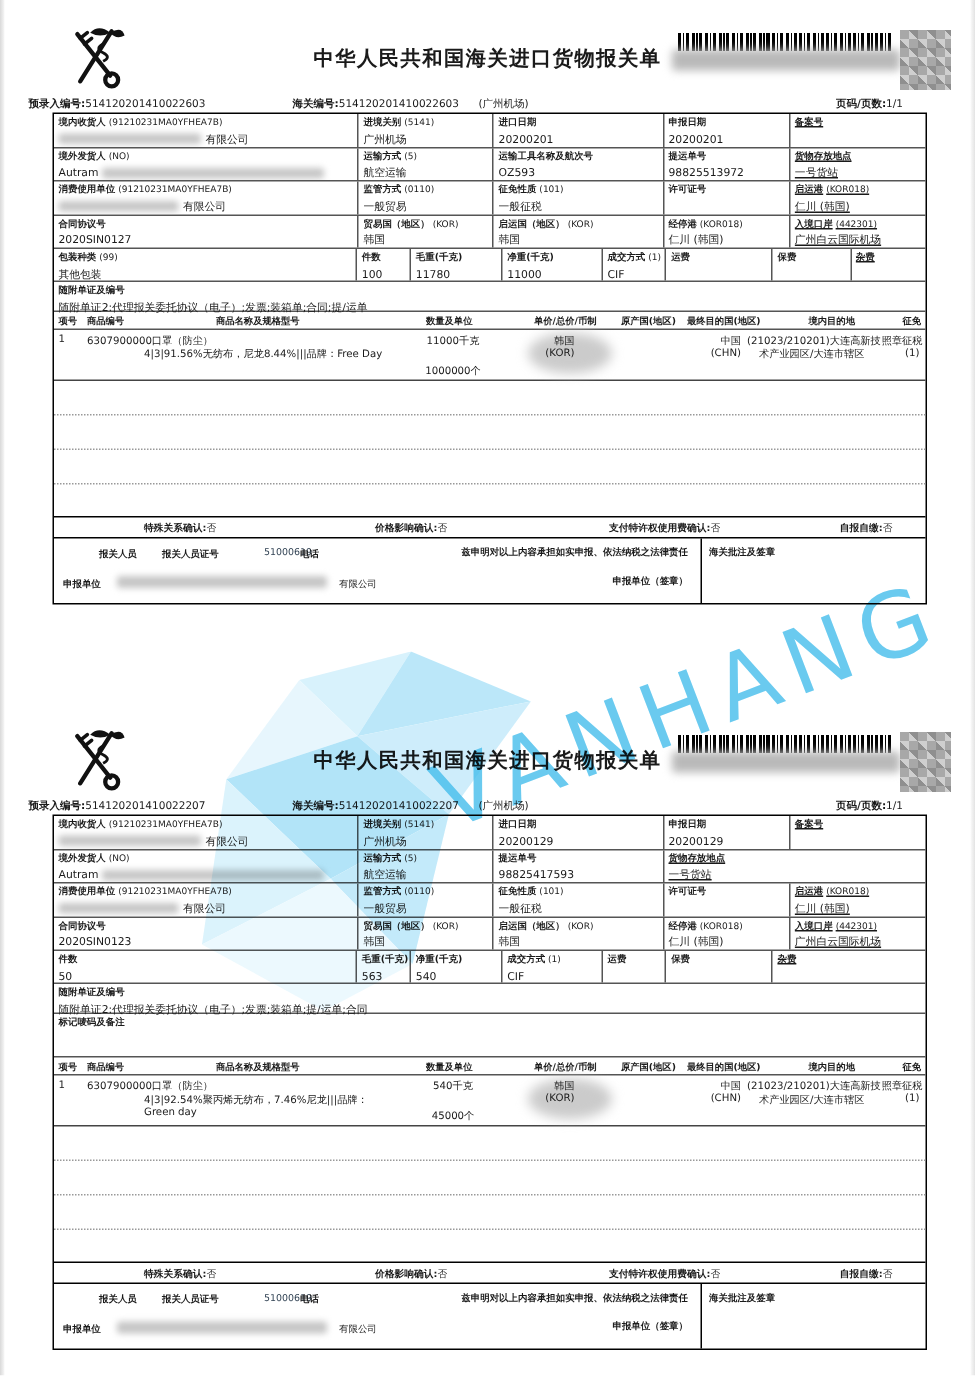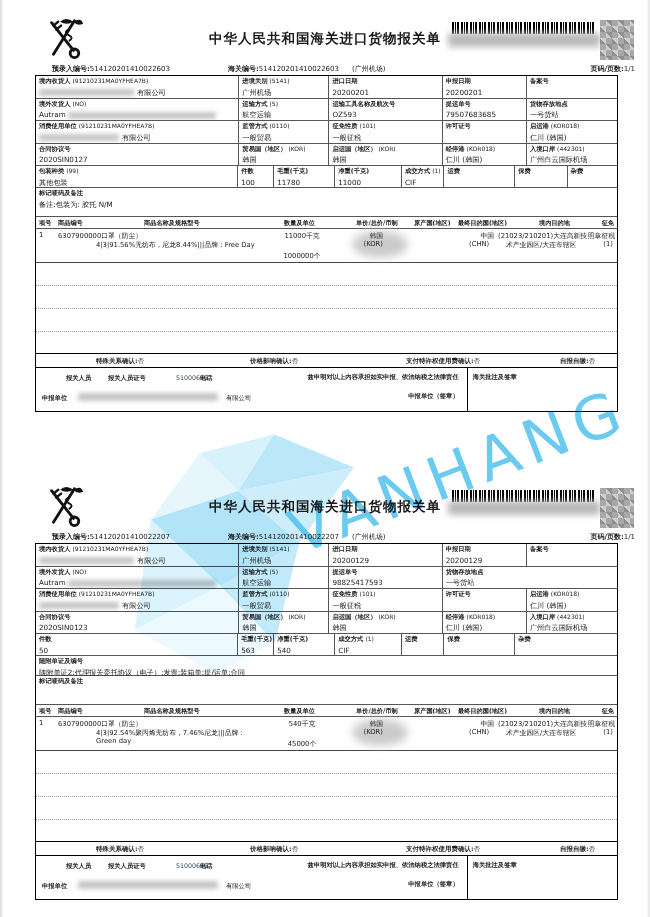--- a/index.html
+++ b/index.html
@@ -22,33 +22,33 @@
      background:repeating-linear-gradient(90deg,#000 0 2px,#fff 2px 3px,#000 3px 4px,#fff 4px 5px,#000 5px 7px,#fff 7px 9px);}
   .bc-blur{position:absolute;left:-4px;top:13px;width:152px;height:14px;
      background:#b9b9b9;filter:blur(3px);border-radius:2px;}
   .pixel-block{position:absolute;right:0;top:0;width:34px;height:40px;
      background-image:
        linear-gradient(45deg,#8f8f8f 25%,transparent 25%,transparent 75%,#8f8f8f 75%),
        linear-gradient(45deg,#cfcfcf 25%,#a8a8a8 25%,#a8a8a8 75%,#cfcfcf 75%);
      background-size:12px 12px;background-position:0 0,6px 6px;}
 
   
-  .info-line{position:absolute;left:52px;top:54px;width:583px;height:12px;font-size:7px;}
+  .info-line{position:absolute;left:19px;top:54px;width:583px;height:12px;font-size:7px;}
   .info-line span{position:absolute;white-space:nowrap;}
   .il-pre{left:0;} .il-customs{left:176px;} .il-port{left:300px;} .il-pages{right:0;}
   .blab{font-weight:bold;}
 
   
   .main-table{position:absolute;left:35px;top:65px;width:583px;border:1.5px solid #000;
               background:transparent;box-sizing:border-box;}
   .row{display:grid;border-bottom:1px solid #555;box-sizing:border-box;}
   .g5{grid-template-columns:35% 15.5% 19.5% 14.5% 15.5%;height:22.5px;}
   .g8{grid-template-columns:34.8% 6.2% 10.5% 11.5% 7.3% 12.2% 9% 8.5%;height:22px;}
   .cell{border-right:1px solid #555;padding:1px 3px;overflow:hidden;box-sizing:border-box;}
-  .cell:last-child{border-right:none;}
+  .cell:last-child{border-right:none;text-decoration:underline;}
   .lab{font-size:6.3px;font-weight:bold;white-space:nowrap;}
   .lab .code{font-weight:normal;margin-left:2px;font-size:6px;}
   .val{font-size:7.2px;margin-top:1.5px;white-space:nowrap;}
   .redact{display:inline-block;background:#c6c6c6;border-radius:2px;
           filter:blur(2px);height:7px;vertical-align:middle;margin-right:3px;}
   .w95{width:95px;} .w150{width:148px;} .w80{width:80px;} .w140{width:140px;height:8px;}
 
   .row-docs{height:20px;padding:1px 3px;border-bottom:1px solid #555;box-sizing:border-box;}
   .row-marks{height:29px;padding:1px 3px;border-bottom:1px solid #555;box-sizing:border-box;}
 
@@ -61,21 +61,21 @@
   .goods-row span{position:absolute;font-size:6.8px;white-space:nowrap;}
   .gi-no{left:3px;top:2px;} .gi-code{left:22px;top:2px;}
   .gi-spec{left:60px;top:11px;} .gi-spec2{left:60px;top:20px;}
   .gi-qty1{left:230px;top:2px;width:72px;text-align:center;}
   .gi-qty2{left:230px;top:22px;width:72px;text-align:center;}
   .gi-price-blur{position:absolute;left:316px;top:2px;width:56px;height:27px;
        background:#cbcbcb;border-radius:50%;filter:blur(4px);}
   .gi-origin{left:300px;top:2px;width:47px;text-align:right;}
   .gi-origin-code{left:300px;top:11px;width:47px;text-align:right;}
   .gi-dest{left:413px;top:2px;width:45px;text-align:right;}
-  .gi-dest-code{left:433px;top:11px;width:45px;text-align:left;}
+  .gi-dest-code{left:413px;top:11px;width:45px;text-align:right;}
   .gi-dom1{left:462px;top:2px;} .gi-dom2{left:470px;top:11px;}
   .gi-duty{right:2px;top:2px;} .gi-duty-code{right:4px;top:11px;}
   .empty-line{height:23px;border-bottom:1px dotted #999;box-sizing:border-box;}
   .empty-line.last{height:21px;border-bottom:none;}
 
   
   .confirm-row{position:relative;height:15px;border-top:1.5px solid #000;
        border-bottom:1.5px solid #000;box-sizing:border-box;}
   .confirm-row span{position:absolute;top:3px;font-size:6.5px;white-space:nowrap;}
   .cf1{left:60px;} .cf2{left:214px;} .cf3{left:370px;} .cf4{right:22px;}
@@ -179,21 +179,21 @@
       <div class="cell">
         <div class="lab"><b>运输方式</b><span class="code">(5)</span></div>
         <div class="val">航空运输</div>
       </div>
       <div class="cell">
         <div class="lab"><b>运输工具名称及航次号</b></div>
         <div class="val">OZ593</div>
       </div>
       <div class="cell">
         <div class="lab"><b>提运单号</b></div>
-        <div class="val">79507683685</div>
+        <div class="val">98825513972</div>
       </div>
       <div class="cell">
         <div class="lab"><b>货物存放地点</b></div>
         <div class="val">一号货站</div>
       </div>
     </div>
 
     <div class="row g5">
       <div class="cell">
         <div class="lab"><b>消费使用单位</b><span class="code">(91210231MA0YFHEA7B)</span></div>
@@ -268,25 +268,25 @@
       <div class="cell">
         <div class="lab"><b>保费</b></div>
         <div class="val"></div>
       </div>
       <div class="cell">
         <div class="lab"><b>杂费</b></div>
         <div class="val"></div>
       </div>
     </div>
 
-
-    <div class="row-marks">
-      <div class="lab"><b>标记唛码及备注</b></div>
-      <div class="val">备注:包装为: 胶托 N/M</div>
-    </div>
+    <div class="row-docs">
+      <div class="lab"><b>随附单证及编号</b></div>
+      <div class="val">随附单证2:代理报关委托协议（电子）;发票;装箱单;合同;提/运单</div>
+    </div>
+
 
     <div class="goods-head">
       <span class="gh1">项号</span>
       <span class="gh2">商品编号</span>
       <span class="gh3">商品名称及规格型号</span>
       <span class="gh4">数量及单位</span>
       <span class="gh5">单价/总价/币制</span>
       <span class="gh6">原产国(地区)</span>
       <span class="gh7">最终目的国(地区)</span>
       <span class="gh8">境内目的地</span>

